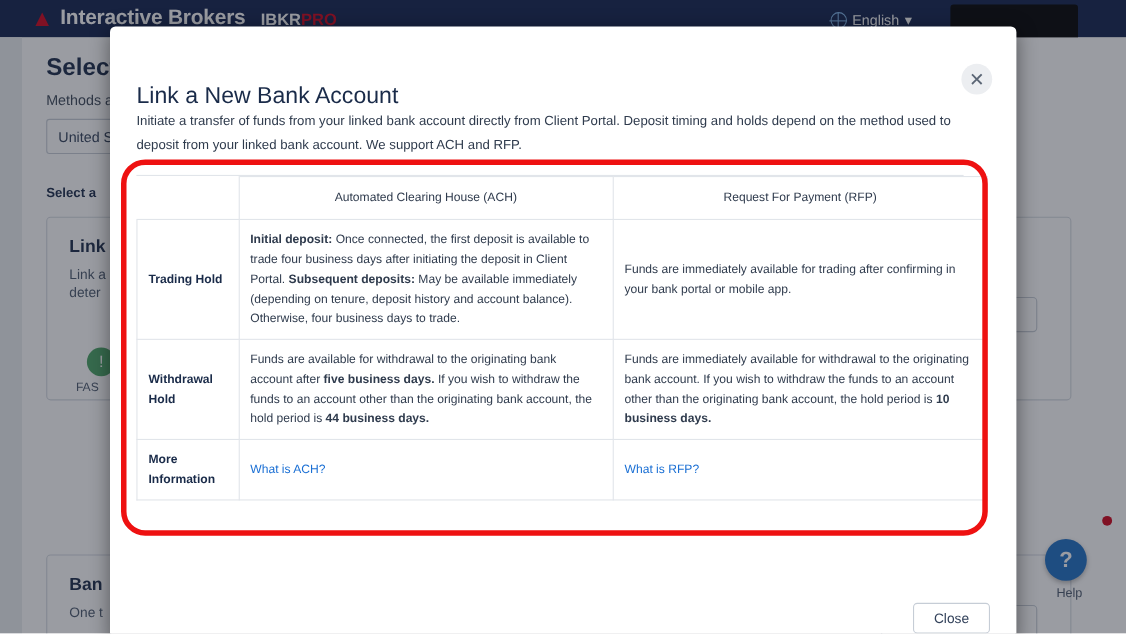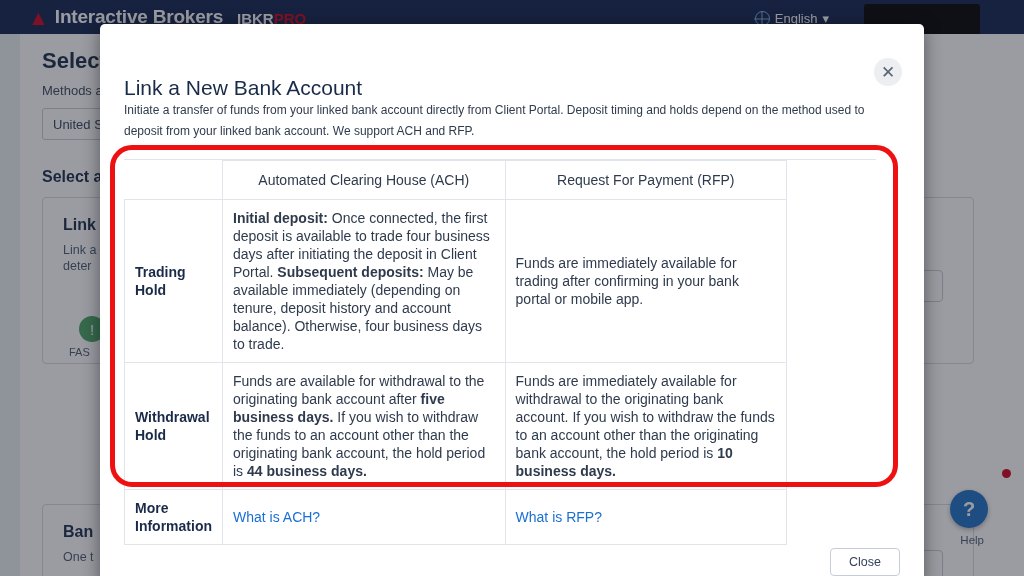--- a/index.html
+++ b/index.html
@@ -130,21 +130,21 @@
     font-size: 13px;
     color: #33425b;
     display: flex;
     align-items: center;
     padding: 0 10px;
     box-sizing: border-box;
   }
   #select-a-label {
     position: absolute;
     left: 42px; top: 134px;
-    font-size: 16px;
+    font-size: 12px;
     font-weight: bold;
     color: #1a2b49;
   }
   .card {
     position: absolute;
     border: 1px solid #d5dae1;
     border-radius: 4px;
     background: #ffffff;
   }
   #card-link {
@@ -282,23 +282,23 @@
   #divider-top {
     position: absolute;
     left: 24px; top: 135px;
     width: 752px; height: 1px;
     background: #e1e5ea;
   }
 
   #cmp-table {
     position: absolute;
     left: 24px; top: 136px;
-    width: 663px;
+    width: 774px;
     border-collapse: collapse;
-    font-size: 14px;
+    font-size: 11px;
     color: #2f3b4d;
     padding-left: 39px;
   }
   #cmp-table th, #cmp-table td {
     border: 1px solid #e1e5ea;
     padding: 9px 10px;
     vertical-align: middle;
     text-align: left;
     line-height: 18px;
   }

